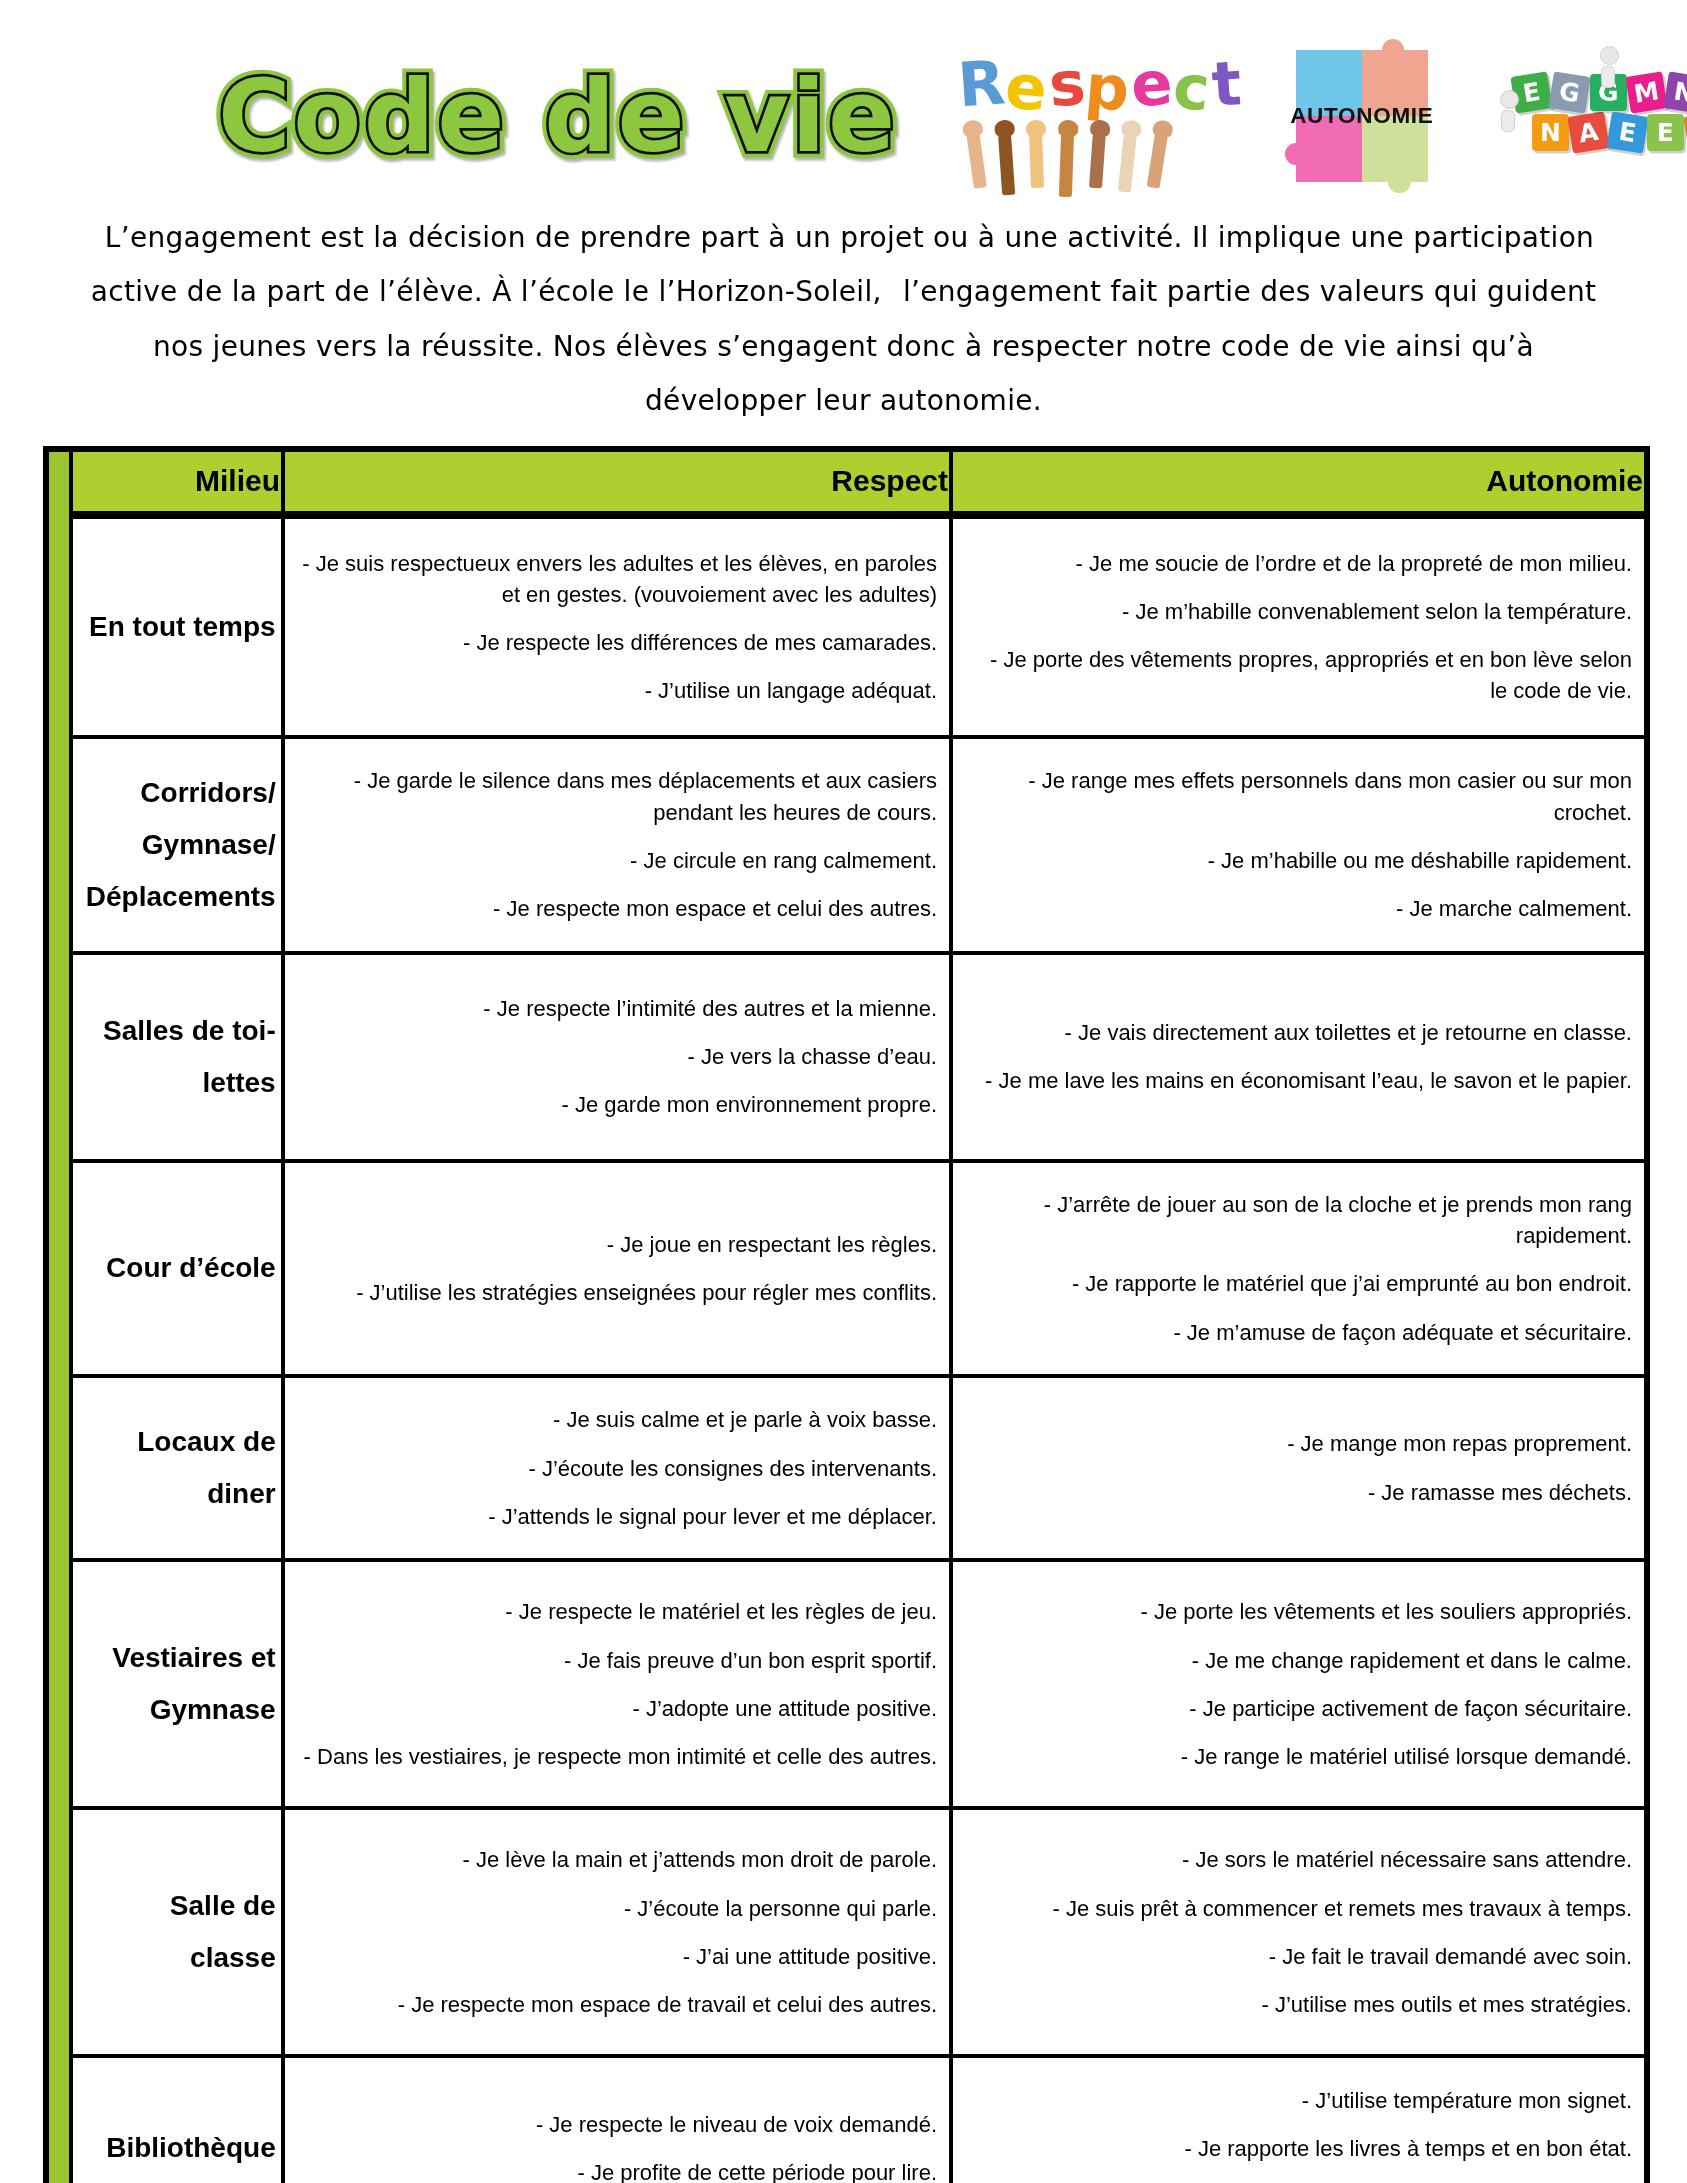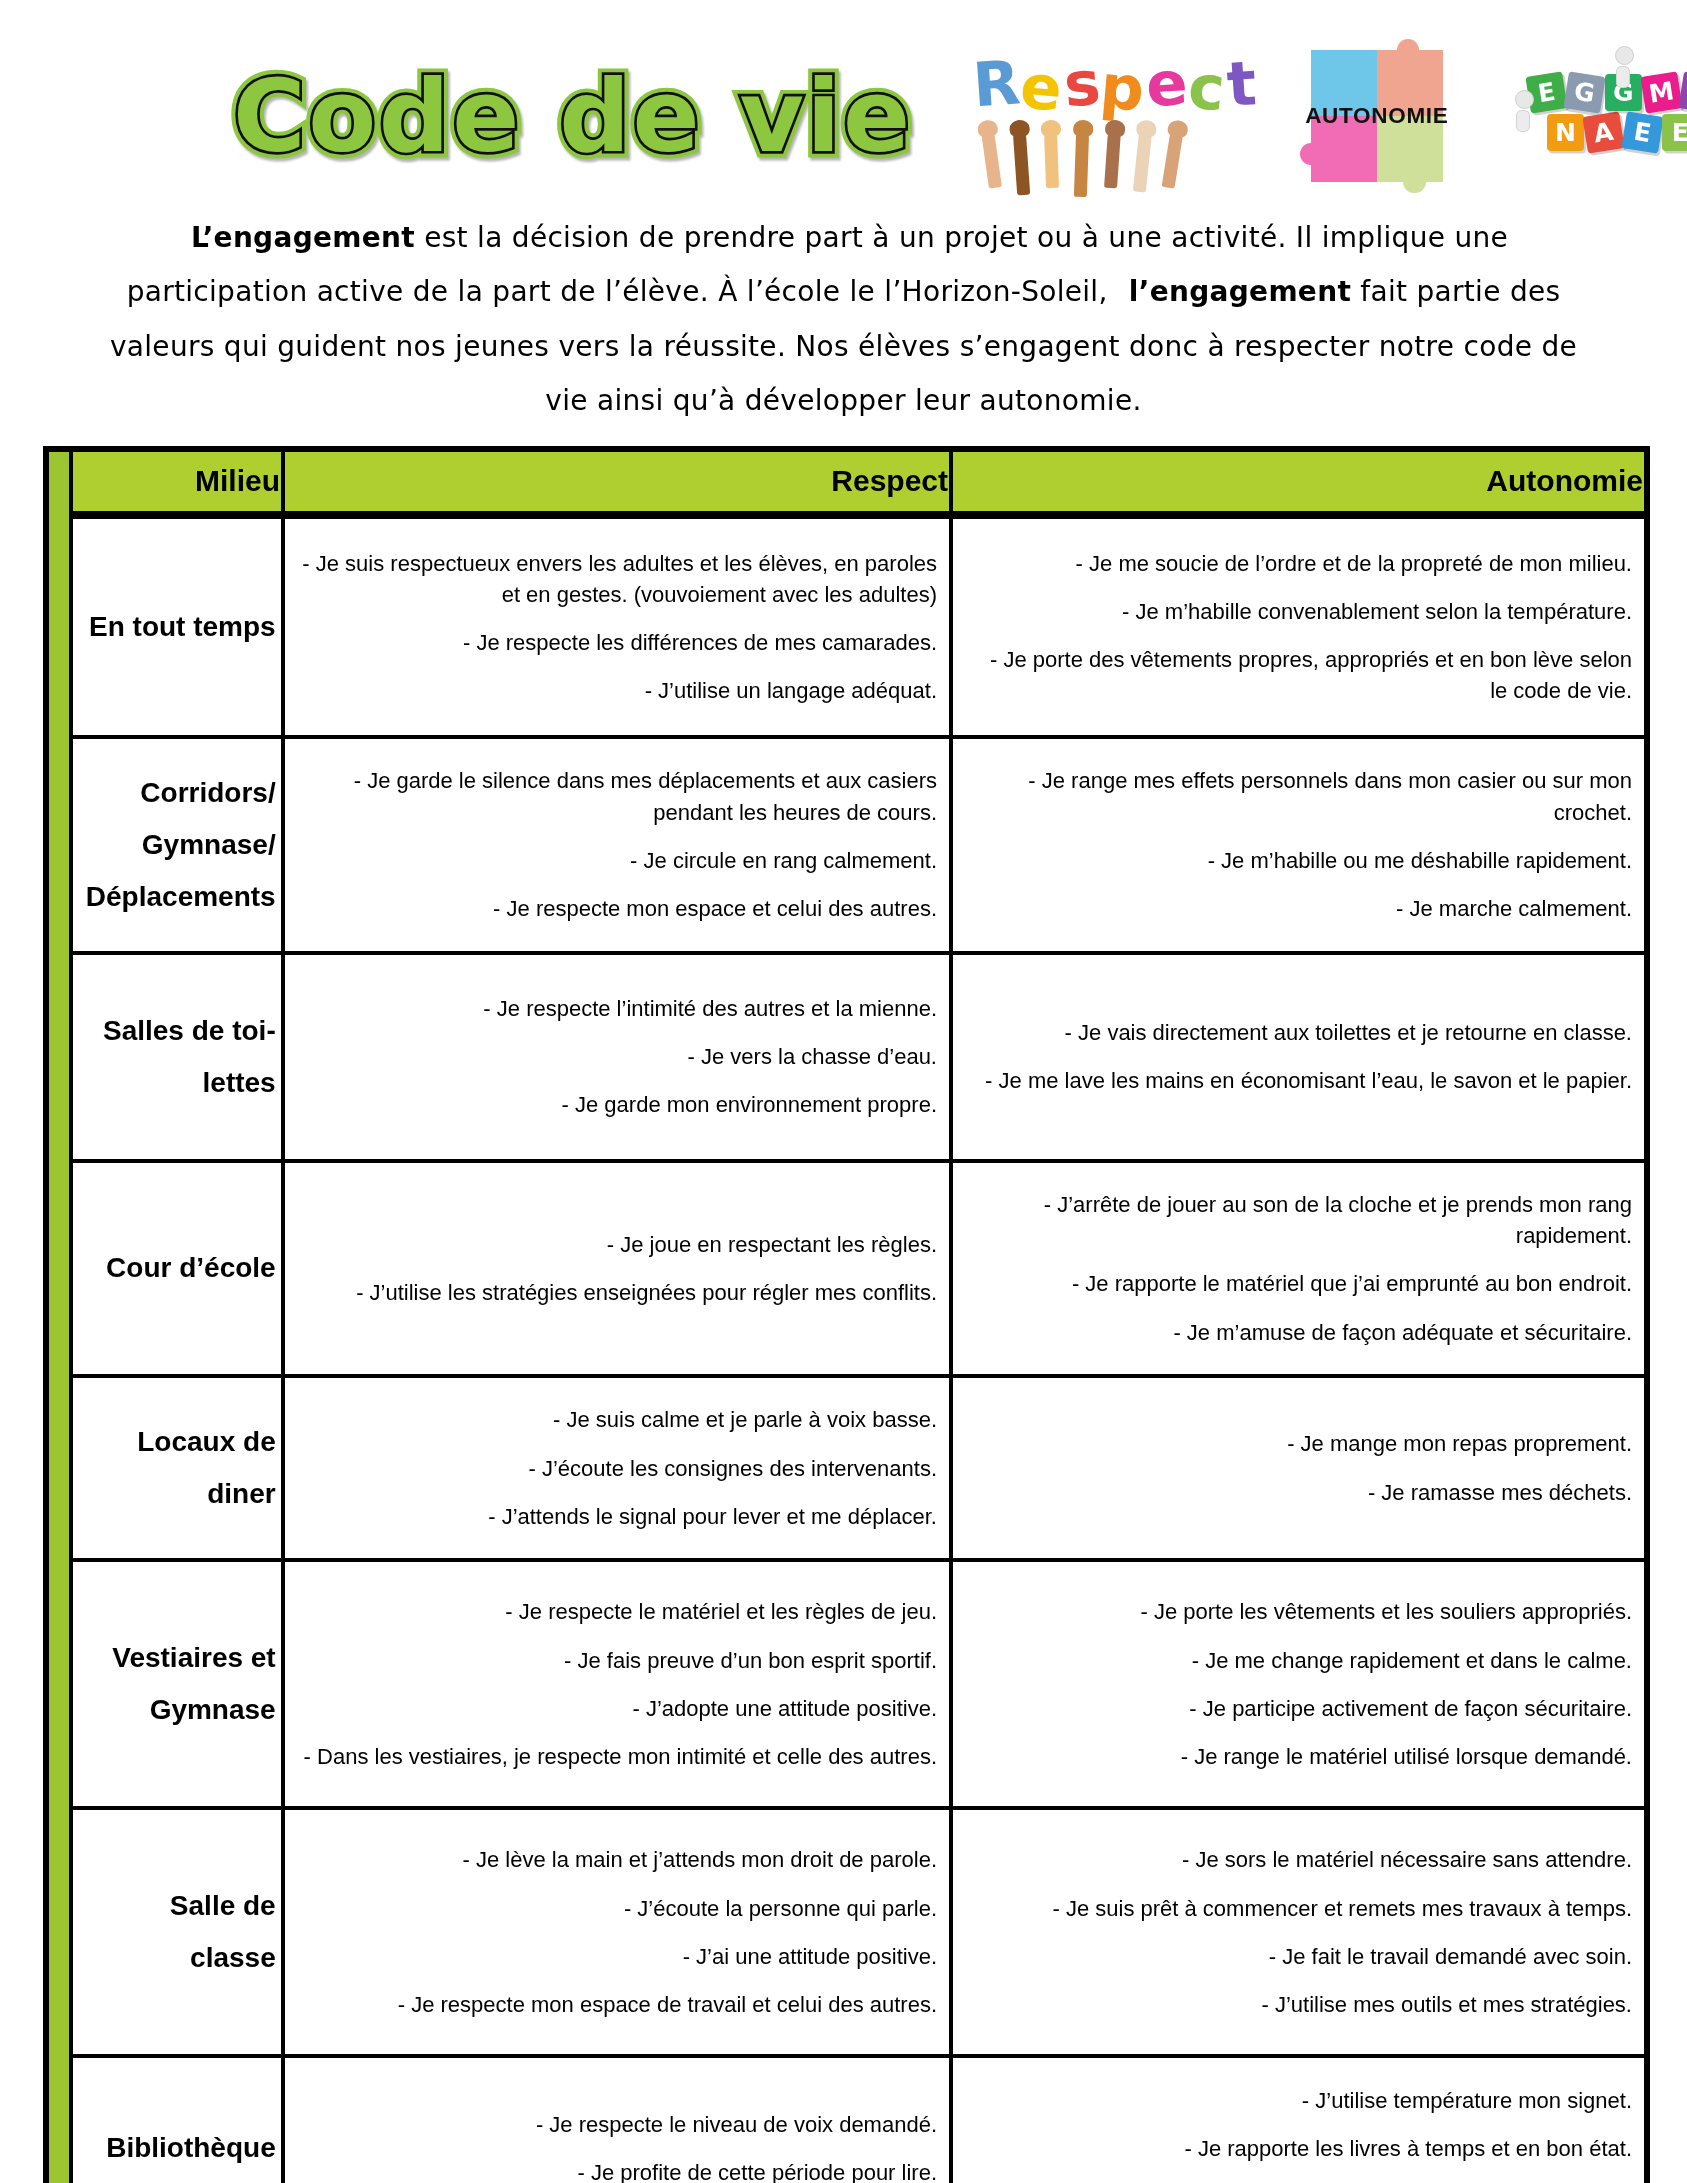--- a/index.html
+++ b/index.html
@@ -1,20 +1,20 @@
 <!DOCTYPE html>
 <html style="--header-green: #aecf2f; --strip-green: #9bc531; --title-green: #8dc63f;font-size:10.6px"><head>
 <meta charset="utf-8">
 <style>
   html,body{margin:0;padding:0;background:#ffffff;}
   body{width:1687px;height:2183px;font-family:"Liberation Sans",sans-serif;color:#000;position:relative;}
   .page{width:1687px;height:2183px;overflow:hidden;background:#fff;}
 
   
-  .header-band{display:flex;align-items:center;padding:40px 99px 6.6px 218px;gap:60px;height:152px;margin-left:15px;}
+  .header-band{display:flex;align-items:center;padding:40px 99px 6.6px 218px;gap:60px;height:152px;}
   .wordart{position:relative;font-family:"DejaVu Sans",sans-serif;font-weight:bold;font-size:99px;
            letter-spacing:2.6px;color:var(--title-green);white-space:nowrap;
            filter:drop-shadow(2.6px 3.3px 1.3px rgba(120,120,120,.55));z-index:1;}
   .wordart::before{content:attr(data-text);position:absolute;left:0;top:0;z-index:-2;
            color:var(--title-green);-webkit-text-stroke:13.2px var(--title-green);}
   .wordart::after{content:attr(data-text);position:absolute;left:0;top:0;z-index:-1;
            color:#000;-webkit-text-stroke:5.3px #111;}
   .clipart-row{display:flex;align-items:center;gap:73px;margin-left:auto;}
 
   
@@ -48,21 +48,21 @@
   .eng-letters .blk{position:absolute;width:37px;height:37px;display:flex;align-items:center;justify-content:center;
                     color:#fff;font-weight:bold;font-family:"DejaVu Sans",sans-serif;font-size:25px;border-radius:4px;
                     box-shadow:2px 2.6px 0 rgba(0,0,0,.18);}
   .figure{position:absolute;width:17px;height:40px;}
   .figure::before{content:"";display:block;width:17px;height:17px;border-radius:50%;background:#e8e8e8;border:1.3px solid #cfcfcf;}
   .figure::after{content:"";display:block;width:12px;height:20px;margin:1.3px auto 0;border-radius:5.3px;background:#ececec;border:1.3px solid #d2d2d2;}
 
   
   .intro{width:1515px;margin:12px auto 0;text-align:center;font-family:"DejaVu Sans",sans-serif;
          font-size:28px;line-height:1.95;letter-spacing:0.3px;}
-  .intro b{font-weight:bold;margin-left:12px;}
+  .intro b{font-weight:normal;margin-left:12px;}
 
   
   .code-table{border-collapse:collapse;table-layout:fixed;width:1601px;margin:17px 0 0 43px;
               border:6.6px solid #000;}
   .code-table td,.code-table th{border:4.6px solid #000;vertical-align:middle;text-align:right;}
   .strip-cell{background:var(--strip-green);padding:0;}
   .header-cell{background:var(--header-green);font-size:30px;font-weight:bold;text-align:center;
                font-family:"Liberation Sans",sans-serif;border-bottom-width:8px !important;}
   .milieu-cell{text-align:center;font-weight:bold;font-size:28px;padding:6.6px 5.3px;}
   .milieu-line{margin:20px 0;}

